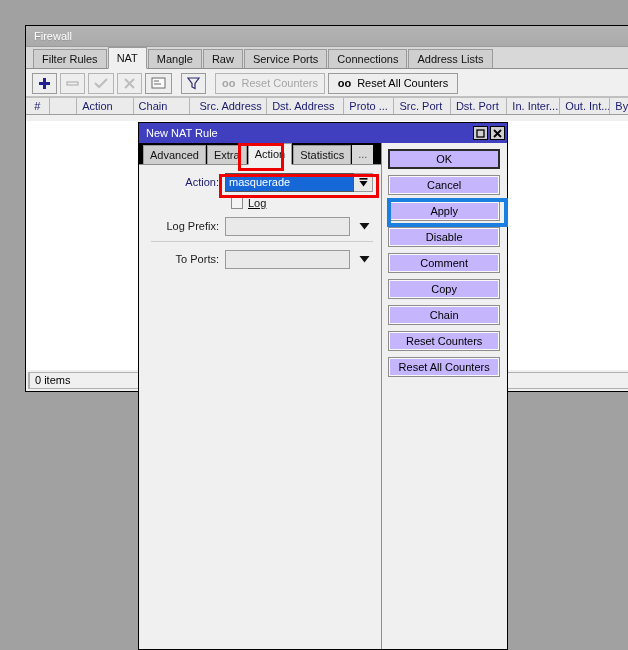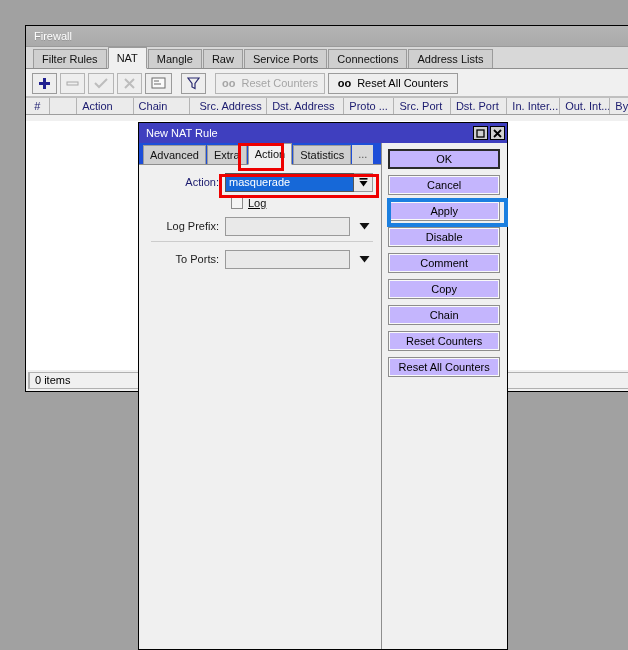--- a/index.html
+++ b/index.html
@@ -180,21 +180,21 @@
   }
   #nat-left {
     width: 244px;
     background: #f0f0f0;
     border-right: 1px solid #8e8e8e;
     display: flex;
     flex-direction: column;
   }
   #nat-tabstrip {
     height: 22px;
-    background: #1d4ed8;
+    background: #000000;
     display: flex;
     align-items: flex-end;
     padding-left: 4px;
     border-bottom: 1px solid #8e8e8e;
   }
   #nat-tabstrip .tab { padding: 0 6px; }
   #nat-form {
     flex: 1;
     padding: 9px 8px 0 8px;
     background: #f0f0f0;

